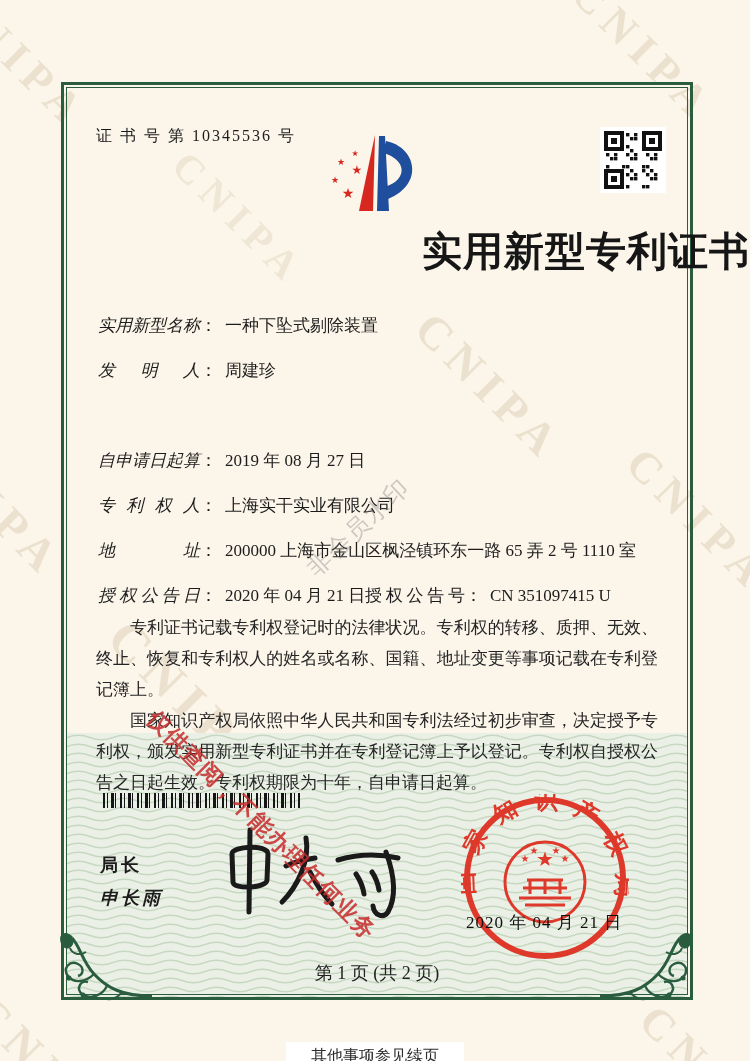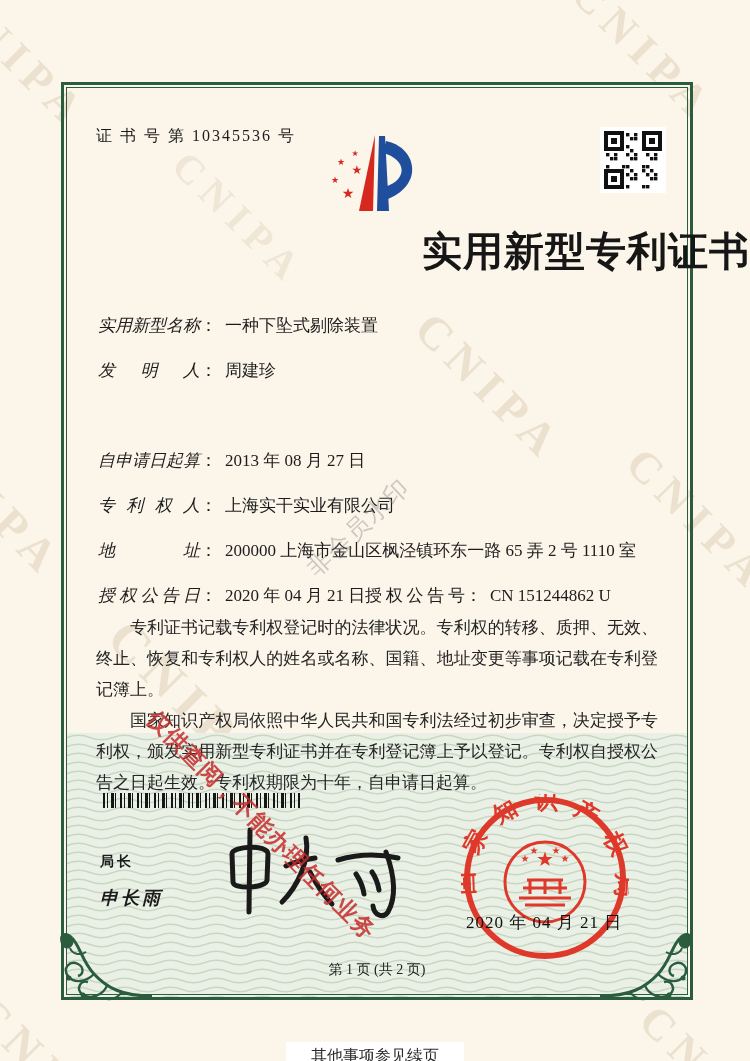--- a/index.html
+++ b/index.html
@@ -38,28 +38,28 @@
 
   #body-text{left:96px;top:612px;width:562px;font-size:17px;line-height:31px;
              color:#242424;text-align:justify;}
   #body-text p{margin:0;text-indent:2em;}
 
   #barcode{left:103px;top:793px;width:197px;height:15px;
            background:repeating-linear-gradient(90deg,#161616 0 2px,transparent 2px 4px,
              #161616 4px 5px,transparent 5px 8px,#161616 8px 11px,transparent 11px 12px,
              #161616 12px 13px,transparent 13px 17px);}
 
-  #signer-title{left:100px;top:853px;font-size:14px;font-weight:600;letter-spacing:3px;}
+  #signer-title{left:100px;top:853px;font-size:18px;font-weight:600;letter-spacing:3px;}
   #signer-name{left:100px;top:886px;font-size:18px;font-weight:600;letter-spacing:3px;font-style:italic;}
   #signature{left:218px;top:816px;}
 
   #seal{left:461px;top:794px;}
   #seal-date{left:466px;top:911px;font-size:17px;letter-spacing:1px;color:#111;z-index:6;}
 
-  #page-info{left:61px;top:961px;width:632px;text-align:center;font-size:14px;color:#222;}
+  #page-info{left:61px;top:961px;width:632px;text-align:center;font-size:18px;color:#222;}
   #cont-strip{left:286px;top:1005px;width:178px;height:28px;background:#ffffff;
               text-align:center;line-height:28px;font-size:16px;color:#2b2b2b;z-index:4;margin-top:37px;}
 
   #wm-red{left:162px;top:704px;font-size:23px;letter-spacing:1px;color:rgba(197,42,43,0.85);
           transform:rotate(45deg);transform-origin:left top;white-space:nowrap;z-index:6;font-weight:600;}
   #wm-gray{left:300px;top:560px;font-size:24px;letter-spacing:2px;color:rgba(125,125,125,0.38);
           transform:rotate(-43deg);transform-origin:left top;white-space:nowrap;z-index:5;}
 </style>
 </head>
 <body>
@@ -189,32 +189,32 @@
 
   <div class="content" id="title">实用新型专利证书</div>
 
   <div class="row" style="top:314px">
     <span class="lab">实用新型名称</span><span>：</span><span class="val">一种下坠式剔除装置</span>
   </div>
   <div class="row" style="top:359px">
     <span class="lab">发明人</span><span>：</span><span class="val">周建珍</span>
   </div>
   <div class="row" style="top:449px">
-    <span class="lab">自申请日起算</span><span>：</span><span class="val">2013 年 08 月 27 日</span>
+    <span class="lab">自申请日起算</span><span>：</span><span class="val">2019 年 08 月 27 日</span>
   </div>
   <div class="row" style="top:494px">
     <span class="lab">专利权人</span><span>：</span><span class="val">上海实干实业有限公司</span>
   </div>
   <div class="row" style="top:539px">
     <span class="lab">地址</span><span>：</span><span class="val">200000 上海市金山区枫泾镇环东一路 65 弄 2 号 1110 室</span>
   </div>
   <div class="row" style="top:584px">
     <span class="lab">授权公告日</span><span>：</span><span class="val">2020 年 04 月 21 日</span>
     <span class="second">
-      <span class="lab2">授权公告号</span><span>：</span><span class="val">CN 151244862 U</span>
+      <span class="lab2">授权公告号</span><span>：</span><span class="val">CN 351097415 U</span>
     </span>
   </div>
 
   <div class="content" id="body-text">
     <p>专利证书记载专利权登记时的法律状况。专利权的转移、质押、无效、终止、恢复和专利权人的姓名或名称、国籍、地址变更等事项记载在专利登记簿上。</p>
     <p>国家知识产权局依照中华人民共和国专利法经过初步审查，决定授予专利权，颁发实用新型专利证书并在专利登记簿上予以登记。专利权自授权公告之日起生效。专利权期限为十年，自申请日起算。</p>
   </div>
 
   <div class="content" id="barcode"></div>
 

